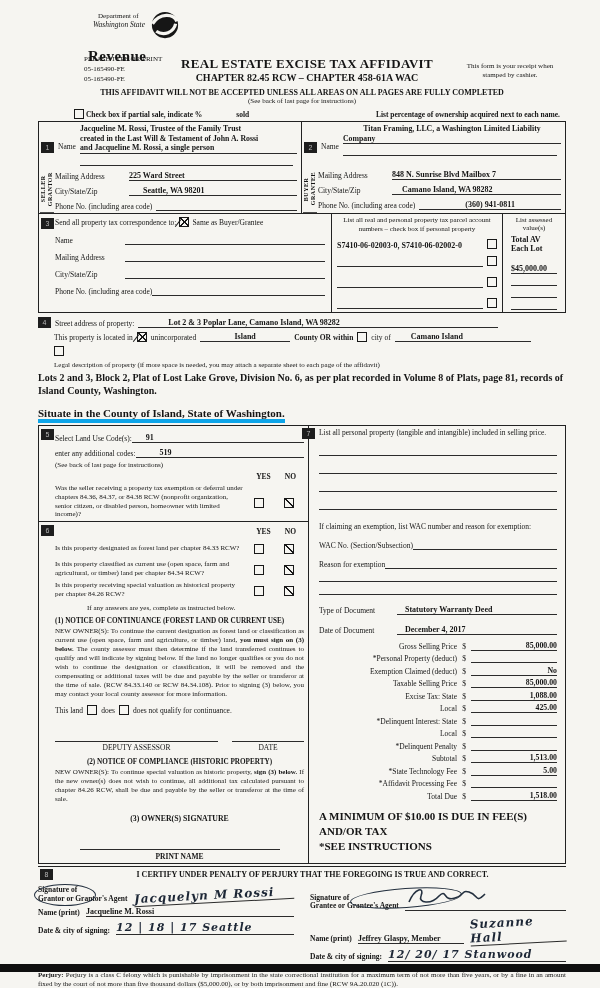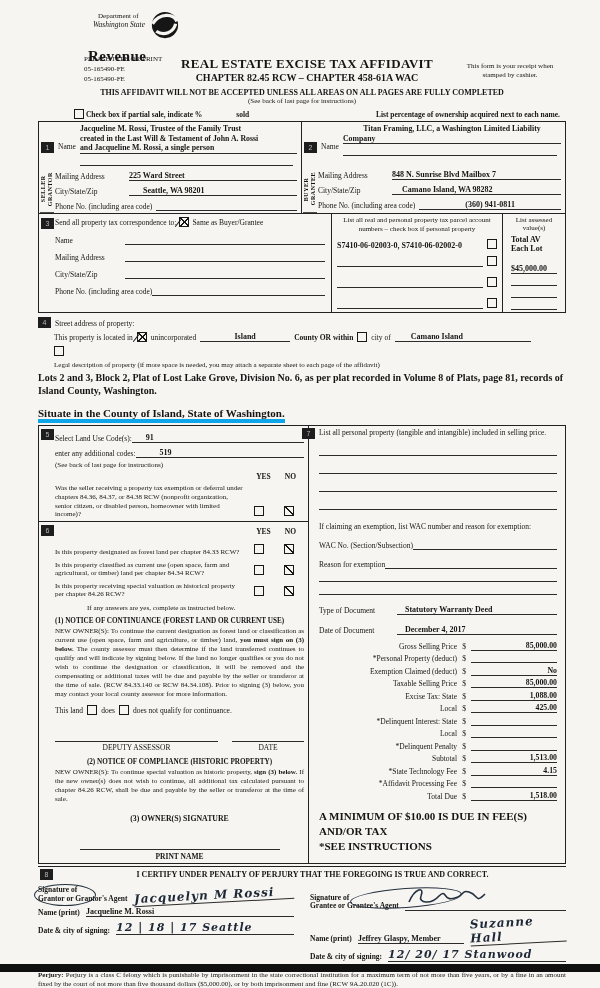--- a/index.html
+++ b/index.html
@@ -78,21 +78,21 @@
   .situate{font-size:11px;font-weight:bold;border-bottom:4px solid #0ea5e9;display:inline-block;margin-top:10px;}
   
   .box567{border:1px solid #222;display:grid;grid-template-columns:270px 1fr;margin-top:2px;}
   .cell5{border-right:1px solid #222;border-bottom:1px solid #222;padding:2px 4px 2px 16px;position:relative;}
   .cell6{border-right:1px solid #222;padding:2px 4px 2px 16px;position:relative;}
   .cell7{grid-row:1 / span 2;grid-column:2;padding:2px 8px 2px 10px;position:relative;}
   .cell5 .sq,.cell6 .sq,.cell7 .sq{position:absolute;left:2px;top:3px;}
   .cell7 .sq{left:-7px;top:2px;}
   .cell5 .fld{margin-top:5px;}
   .ynhead{display:flex;justify-content:flex-end;font-size:7.5px;font-weight:bold;gap:14px;padding-right:8px;margin-top:3px;}
-  .qrow{display:flex;align-items:flex-end;margin-top:3px;}
+  .qrow{display:flex;align-items:center;margin-top:3px;}
   .qtxt{flex:1;font-size:7px;line-height:1.25;}
   .ycol,.ncol{width:30px;text-align:center;flex:none;}
   .s6note{font-size:7px;margin-top:5px;padding-left:32px;}
   .notice{font-size:7px;line-height:1.3;margin-top:5px;text-align:justify;}
   .notice .nh{font-weight:bold;font-size:7.2px;}
   .notice b{font-size:7px;}
   .thisland{display:flex;align-items:center;gap:4px;font-size:7.5px;margin-top:6px;}
   .assessor{display:flex;gap:14px;margin-top:18px;font-size:7.5px;}
   .assessor .part{flex:1;text-align:center;}
   .assessor .part.d{flex:0 0 72px;}
@@ -273,20 +273,21 @@
       <div class="ln"></div>
       <div class="ln"></div>
       <div class="ln"></div>
     </div>
   </div>
 
   <div class="s4">
     <div class="s4row">
       <span class="sq">4</span>
       <span>Street address of property:</span>
+      <span class="ln val" style="flex:1;max-width:330px;padding-left:30px">Lot 2 &amp; 3 Poplar Lane, Camano Island, WA  98282</span>
     </div>
     <div class="s4row indent">
       <span>This property is located in</span>
       <span class="cb x"></span>
       <span>unincorporated</span>
       <span class="ln val" style="width:90px;text-align:center">Island</span>
       <span style="font-weight:bold">County OR  within</span>
       <span class="cb"></span>
       <span>city of</span>
       <span class="ln val" style="width:120px;padding-left:16px">Camano Island</span>
@@ -440,21 +441,21 @@
               <span class="ln"></span>
             </div>
         <div class="taxrow">
               <span class="tl">Subtotal</span>
               <span class="ds">$</span>
               <span class="ln">1,513.00</span>
             </div>
         <div class="taxrow">
               <span class="tl">*State Technology Fee</span>
               <span class="ds">$</span>
-              <span class="ln">4.15</span>
+              <span class="ln">5.00</span>
             </div>
         <div class="taxrow">
               <span class="tl">*Affidavit Processing Fee</span>
               <span class="ds">$</span>
               <span class="ln"></span>
             </div>
         <div class="taxrow">
               <span class="tl">Total Due</span>
               <span class="ds">$</span>
               <span class="ln">1,518.00</span>

